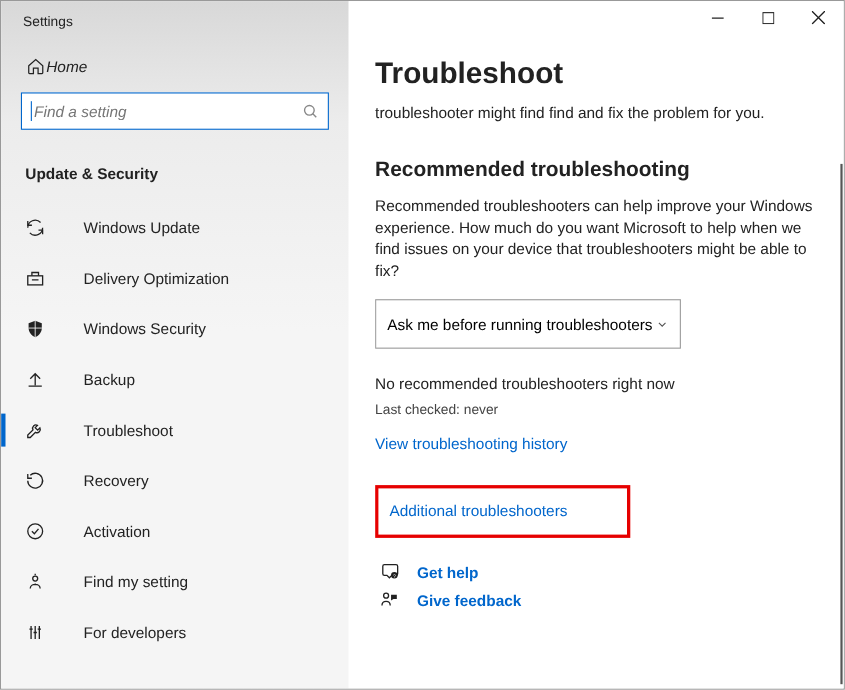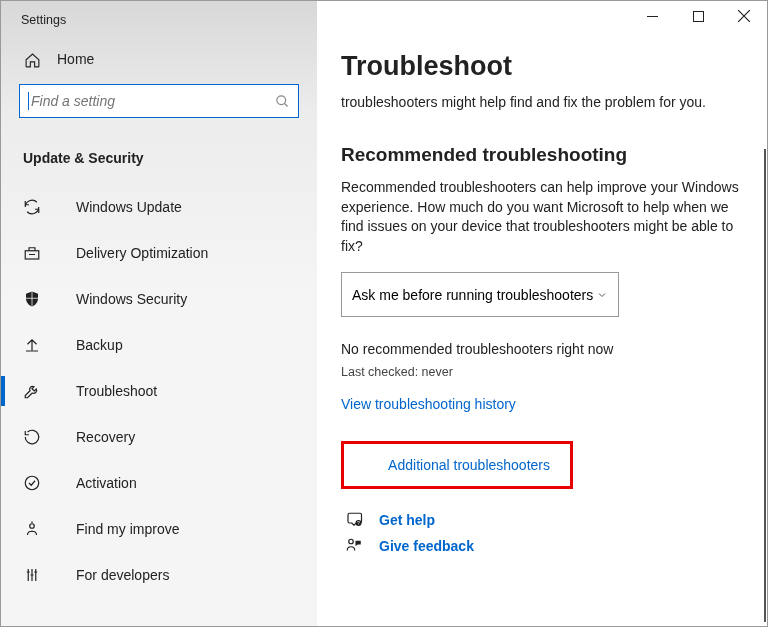--- a/index.html
+++ b/index.html
@@ -1,21 +1,21 @@
 <!DOCTYPE html>
 <html><head>
 <meta charset="utf-8">
 <style>
   * { box-sizing: border-box; margin: 0; padding: 0; font-family: "Segoe UI", Arial, sans-serif; }
   body { width: 768px; height: 627px; overflow: hidden; border: 1px solid #999; position: relative; }
   .window { display: flex; width: 100%; height: 100%; }
   .sidebar { width: 316px; height: 100%; background: linear-gradient(180deg, #d8d8d8 0%, #ececec 110px, #f5f5f5 300px); padding: 0; position: relative; }
   .sidebar-top { padding: 10px 18px 12px 18px; }
   .app-title { font-size: 12.5px; color: #222; padding: 2px 0 14px 2px; }
-  .home-row { display: flex; gap: 16px; padding: 10px 0 15px 4px; color: #222; cursor: pointer; }
+  .home-row { display: flex; align-items: center; gap: 1px; padding: 10px 0 15px 4px; color: #222; cursor: pointer; font-style: italic; }
   .home-row span { font-size: 14px; }
   .search-box { width: 280px; height: 34px; border: 1px solid #0066cc; background: #fff; display: flex; align-items: center; padding: 0 8px; margin-bottom: 20px; }
   .search-box input { flex: 1; border: none; outline: none; font-size: 14px; color: #999; background: transparent; font-style: italic; }
   .search-box .caret { width: 1px; height: 18px; background: #0066cc; margin-right: 2px; }
   .search-icon { color: #888; }
   .section-label { font-weight: 600; font-size: 14px; color: #222; padding: 0 0 18px 22px; }
   .nav-list { list-style: none; }
   .nav-item { display: flex; align-items: center; gap: 35px; height: 46px; padding: 0 0 0 22px; font-size: 14px; color: #222; cursor: pointer; position: relative; }
   .nav-item.active::before { content: ""; position: absolute; left: 0; top: 8px; bottom: 8px; width: 4px; background: #0066cc; }
   .nav-icon { width: 18px; height: 18px; display: flex; align-items: center; justify-content: center; }
@@ -25,21 +25,21 @@
   .main-scroll { height: 100%; overflow: hidden; padding-top: 50px; position: relative; }
   .page-h1 { font-size: 27px; font-weight: 600; color: #222; margin-bottom: 12px; }
   .page-sub { font-size: 14px; color: #222; margin-bottom: 34px; }
   .sect-h2 { font-size: 19px; font-weight: 600; color: #222; margin-bottom: 12px; }
   .sect-p { font-size: 14px; color: #222; line-height: 1.4; margin-bottom: 16px; max-width: 400px; }
   .dropdown { display: inline-flex; align-items: center; justify-content: space-between; border: 1px solid #999; height: 45px; padding: 0 10px; font-size: 14px; min-width: 278px; cursor: pointer; margin-bottom: 24px; }
   .status-line { font-size: 14px; color: #222; margin-bottom: 8px; }
   .status-sub { font-size: 12.5px; color: #444; margin-bottom: 16px; }
   .link { font-size: 14px; color: #0066cc; cursor: pointer; display: inline-block; }
   .history-link { margin-bottom: 28px; }
-  .highlight-box { border: 3px solid #e60000; padding: 12px 20px; margin-bottom: 14px; display: inline-block; min-width: 232px; text-align: right; }
+  .highlight-box { border: 3px solid #e60000; padding: 12px 10px; margin-bottom: 14px; display: inline-block; min-width: 232px; }
   .help-row { display: flex; align-items: center; gap: 16px; margin: 8px 0 8px 4px; }
   .help-row .link { font-size: 14px; font-weight: bold; }
   .scroll-mark { position: absolute; right: 1px; top: 148px; bottom: 4px; width: 2px; background: #555; }
   svg { display: block; }
 </style>
 </head>
 <body>
 
 <div class="window">
   <div class="sidebar">
@@ -127,21 +127,21 @@
           </span>
         <span>Activation</span>
       </li>
       <li class="nav-item">
         <span class="nav-icon">
             <svg width="18" height="18" viewBox="0 0 24 24" fill="none" stroke="#222" stroke-width="1.6">
               <circle cx="12" cy="8" r="3"></circle>
               <path d="M6 20c0-3 2.7-5 6-5s6 2 6 5M12 2v2M12 14v2"></path>
             </svg>
           </span>
-        <span>Find my improve</span>
+        <span>Find my setting</span>
       </li>
       <li class="nav-item">
         <span class="nav-icon">
             <svg width="18" height="18" viewBox="0 0 24 24" fill="none" stroke="#222" stroke-width="1.6">
               <path d="M7 4v16M12 4v16M17 4v16M5 8h4M10 12h4M15 8h4"></path>
             </svg>
           </span>
         <span>For developers</span>
       </li>
     </ul>
@@ -161,21 +161,21 @@
         </div>
       <div class="tb-btn">
           <svg width="12" height="12" viewBox="0 0 12 12" stroke="#222" stroke-width="1.2">
             <path d="M0 0l12 12M12 0 0 12"></path>
           </svg>
         </div>
     </div>
 
     <div class="main-scroll">
       <h1 class="page-h1">Troubleshoot</h1>
-      <div class="page-sub">troubleshooters might help find and fix the problem for you.</div>
+      <div class="page-sub">troubleshooter might find find and fix the problem for you.</div>
 
       <h2 class="sect-h2">Recommended troubleshooting</h2>
       <p class="sect-p">Recommended troubleshooters can help improve your Windows experience. How much do you want Microsoft to help when we find issues on your device that troubleshooters might be able to fix?</p>
 
       <div class="dropdown">
         <span>Ask me before running troubleshooters</span>
         <span>
             <svg width="12" height="12" viewBox="0 0 24 24" fill="none" stroke="#555" stroke-width="2">
               <path d="m6 9 6 6 6-6"></path>
             </svg>

